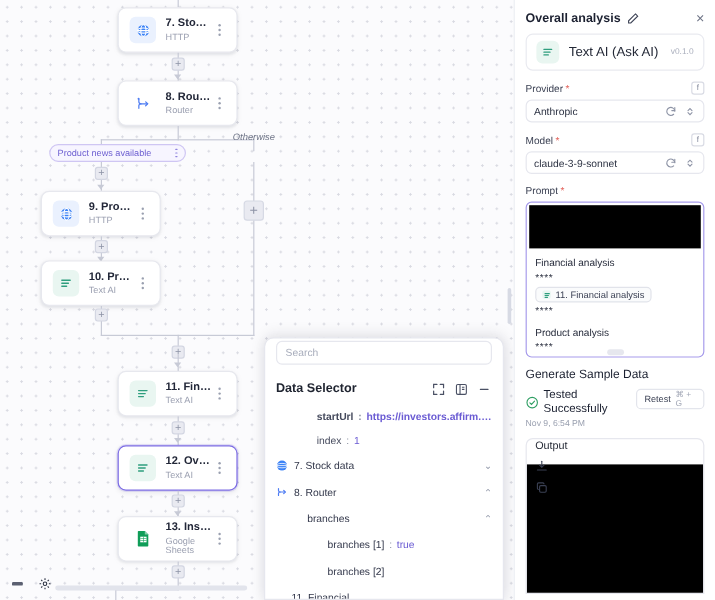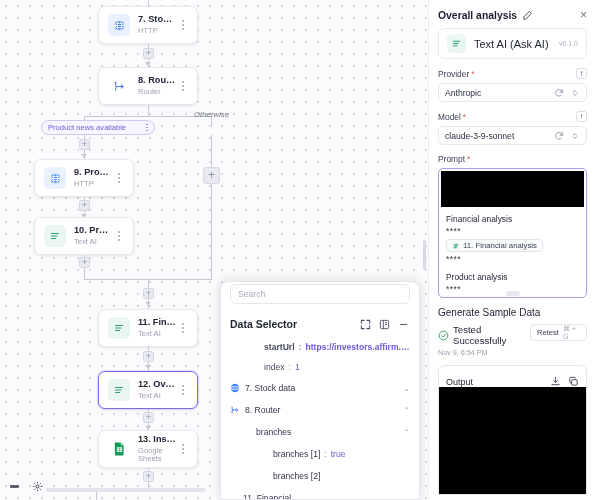--- a/index.html
+++ b/index.html
@@ -256,21 +256,21 @@
     display: flex; align-items: center; gap: 4px;
     font-size: 7.6px; color: #3b4154; cursor: pointer; background: #fff;
   }
   #retest-btn .sc { font-size: 7px; color: #a2a7b6; }
 
   #output-box {
     margin: 8px 9px 0 9px;
     border: 1px solid #e6e7ee; border-radius: 6px 6px 0 0;
     overflow: hidden; height: 130px;
   }
-  #out-head { height: 21px; display: flex; align-items: flex-end; padding: 0 7px; gap: 7px; }
+  #out-head { height: 21px; display: flex; align-items: flex-start; padding: 0 7px; gap: 7px; flex-direction: column; }
   #out-head .t { font-size: 9px; color: #1f2430; flex: 1 1 auto; font-weight:400; }
   #out-body { background: #000; height: 109px; }
   .o-ic { width: 11px; height: 11px; cursor: pointer; }
 </style>
 </head>
 <body>
 
 <div id="app">
 
   <div id="canvas">

